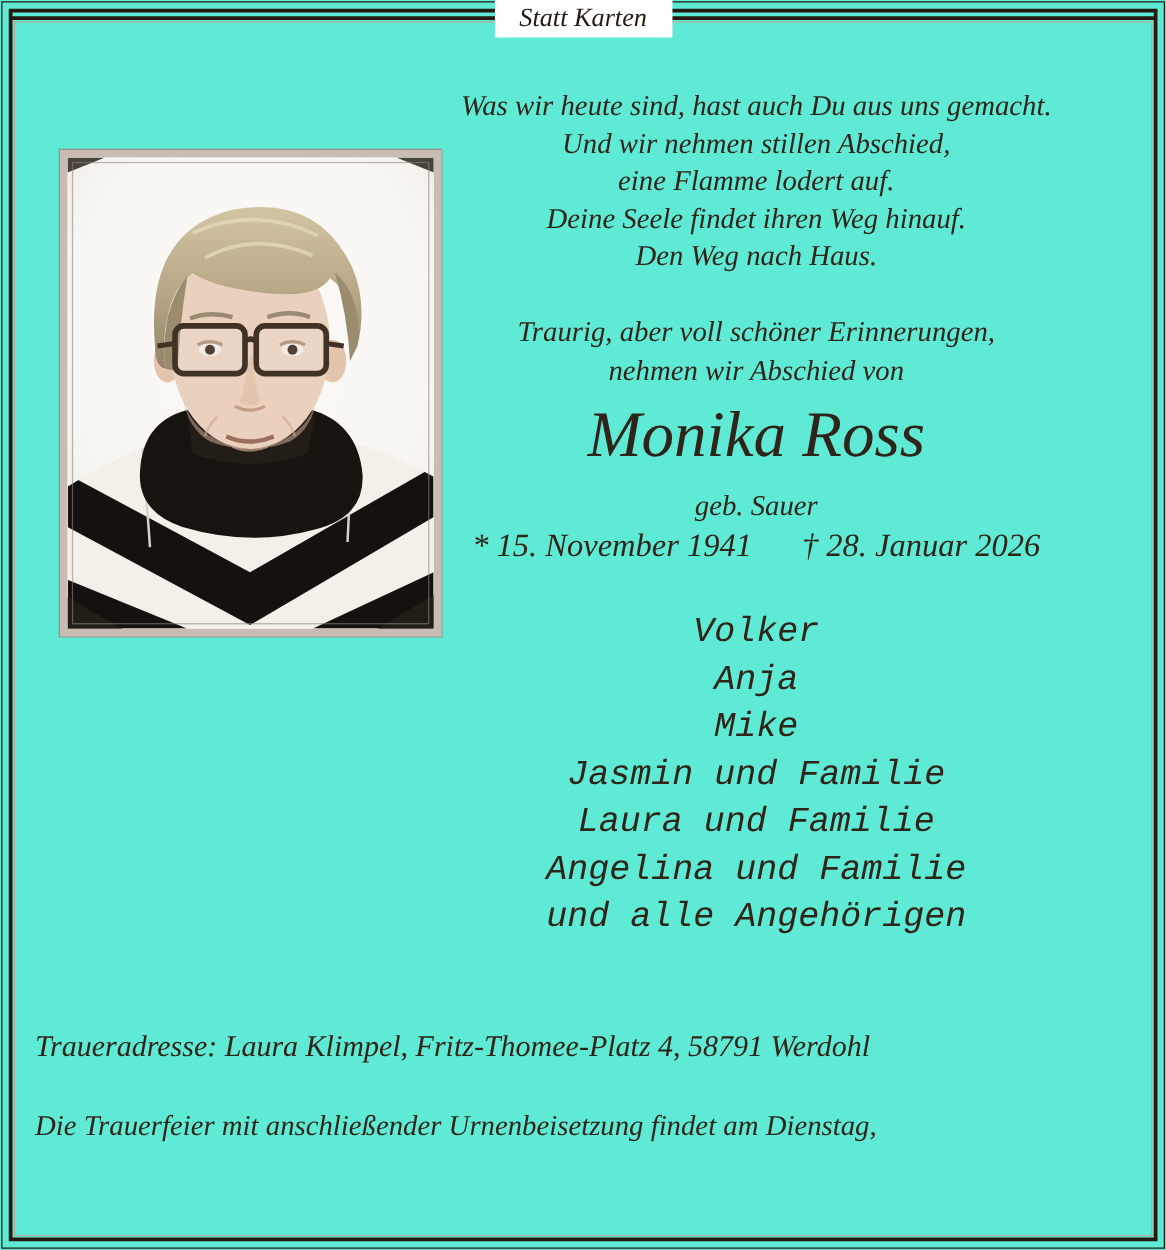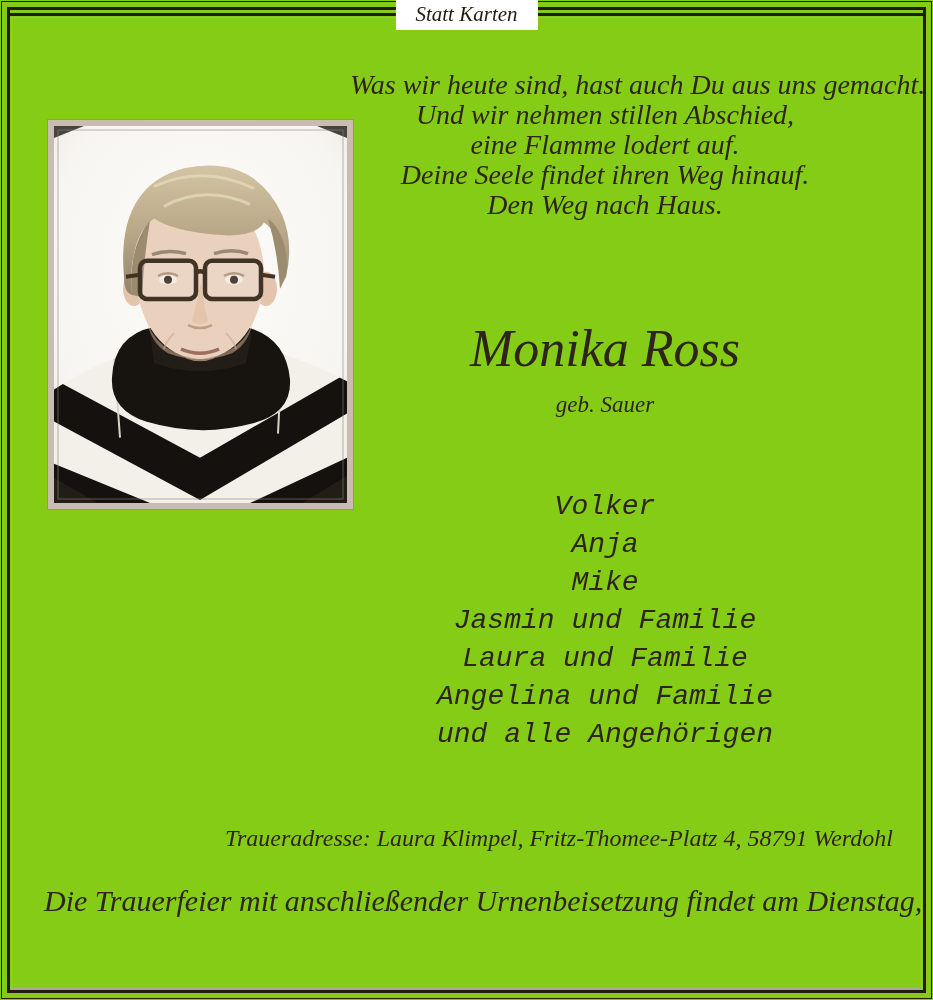--- a/index.html
+++ b/index.html
@@ -1,17 +1,17 @@
 <!DOCTYPE html>
 <html><head>
 <meta charset="utf-8">
 <style>
   html,body{margin:0;padding:0;background:#ffffff;}
   #stage{
-    position:relative;width:933px;height:1000px;background:#84cc16;overflow:hidden;
+    position:relative;width:933px;height:1000px;background:#5eead4;overflow:hidden;
     font-family:"Liberation Serif","DejaVu Serif",serif;
     color:#2f241a;
   }
   
   .border-outer{position:absolute;inset:1px;border:1px solid #241a10;pointer-events:none;}
   .border-inner{position:absolute;inset:7px;border:3px solid #241a10;pointer-events:none;}
   .border-light{position:absolute;left:11px;right:11px;top:17px;bottom:11px;border:1px solid #b3aa9e;pointer-events:none;}
   .top-extra-rule{position:absolute;left:8px;right:8px;top:13px;height:3px;background:#241a10;}
   
   .header-label{
@@ -22,31 +22,31 @@
   
   .photo{
     position:absolute;left:48px;top:120px;width:293px;height:377px;
     border:6px solid #c9bcb3;
     box-shadow:0 0 0 1px #96918b;
     background:#faf9f6;
   }
   .photo svg{display:block;width:100%;height:100%;}
   
   .col{position:absolute;left:350px;width:510px;text-align:center;font-style:italic;}
-  .full{position:absolute;left:44px;right:40px;text-align:right;font-style:italic;}
-  .verse{top:70px;font-size:28px;line-height:30px;}
+  .full{position:absolute;left:28px;right:40px;text-align:left;font-style:italic;}
+  .verse{top:70px;font-size:23px;line-height:30px;}
   .intro{top:250px;font-size:23px;line-height:31px;}
   .name{top:320px;font-size:52px;line-height:58px;}
   .maiden{top:392px;font-size:23px;line-height:26px;}
   .dates{top:422px;font-size:26px;line-height:30px;}
   .dates .d{display:inline-block;}
   .dates .d.birth{margin-right:40px;}
   .mourners{top:488px;font-size:28px;line-height:38px;font-family:Liberation Mono, monospace;}
   .address{top:824px;font-size:24px;line-height:28px;}
-  .funeral{top:884px;font-size:30px;line-height:33px;}
+  .funeral{top:884px;font-size:23px;line-height:33px;}
   .line{white-space:nowrap;}
 </style>
 </head>
 <body>
 
 <div id="stage">
 
   <div class="top-extra-rule"></div>
   <div class="header-label">Statt Karten</div>
 
@@ -128,24 +128,31 @@
   </div>
 
   <div class="col verse">
     <div class="line">Was wir heute sind, hast auch Du aus uns gemacht.</div>
     <div class="line">Und wir nehmen stillen Abschied,</div>
     <div class="line">eine Flamme lodert auf.</div>
     <div class="line">Deine Seele findet ihren Weg hinauf.</div>
     <div class="line">Den Weg nach Haus.</div>
   </div>
 
+  <div class="col intro">
+    <div class="line">Traurig, aber voll schöner Erinnerungen,</div>
+    <div class="line">nehmen wir Abschied von</div>
+  </div>
 
   <div class="col name">Monika Ross</div>
   <div class="col maiden">geb. Sauer</div>
 
+  <div class="col dates">
+    <span class="d birth">* 15. November 1941</span><span class="d death">† 28. Januar 2026</span>
+  </div>
 
   <div class="col mourners">
     <div class="line">Volker</div>
     <div class="line">Anja</div>
     <div class="line">Mike</div>
     <div class="line">Jasmin und Familie</div>
     <div class="line">Laura und Familie</div>
     <div class="line">Angelina und Familie</div>
     <div class="line">und alle Angehörigen</div>
   </div>

